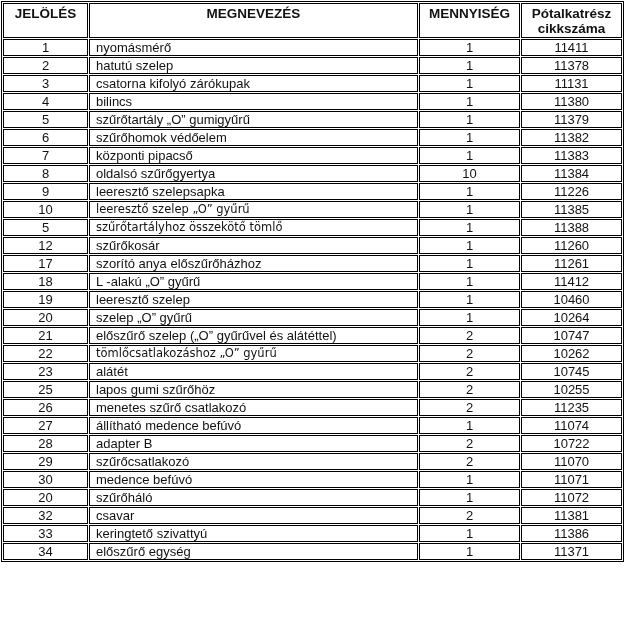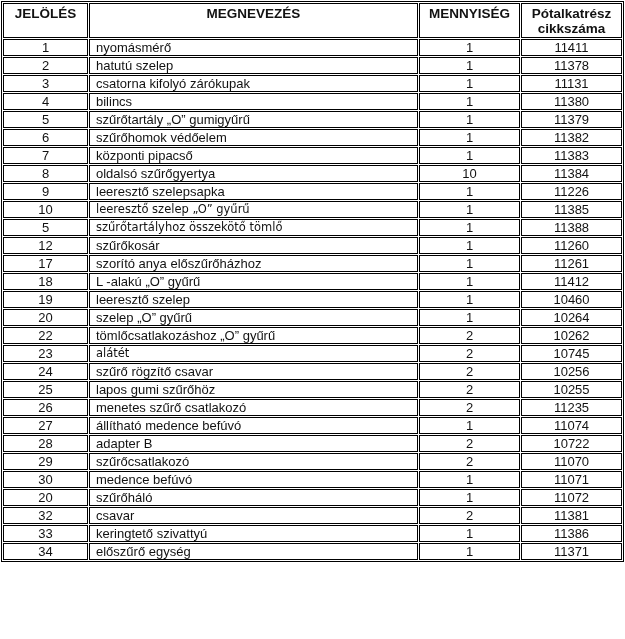--- a/index.html
+++ b/index.html
@@ -169,36 +169,36 @@
     <td class="qty">1</td>
     <td class="part">10460</td>
   </tr>
       <tr>
     <td class="id">20</td>
     <td class="name">szelep „O” gyűrű</td>
     <td class="qty">1</td>
     <td class="part">10264</td>
   </tr>
       <tr>
+    <td class="id">21</td>
+    <td class="name">előszűrő szelep („O” gyűrűvel és alátéttel)</td>
+    <td class="qty">2</td>
+    <td class="part">10747</td>
+  </tr>
+      <tr>
     <td class="id">22</td>
     <td class="name">tömlőcsatlakozáshoz „O” gyűrű</td>
     <td class="qty">2</td>
     <td class="part">10262</td>
   </tr>
       <tr>
     <td class="id">23</td>
     <td class="name">alátét</td>
     <td class="qty">2</td>
     <td class="part">10745</td>
-  </tr>
-      <tr>
-    <td class="id">24</td>
-    <td class="name">szűrő rögzítő csavar</td>
-    <td class="qty">2</td>
-    <td class="part">10256</td>
   </tr>
       <tr>
     <td class="id">25</td>
     <td class="name">lapos gumi szűrőhöz</td>
     <td class="qty">2</td>
     <td class="part">10255</td>
   </tr>
       <tr>
     <td class="id">26</td>
     <td class="name">menetes szűrő csatlakozó</td>

